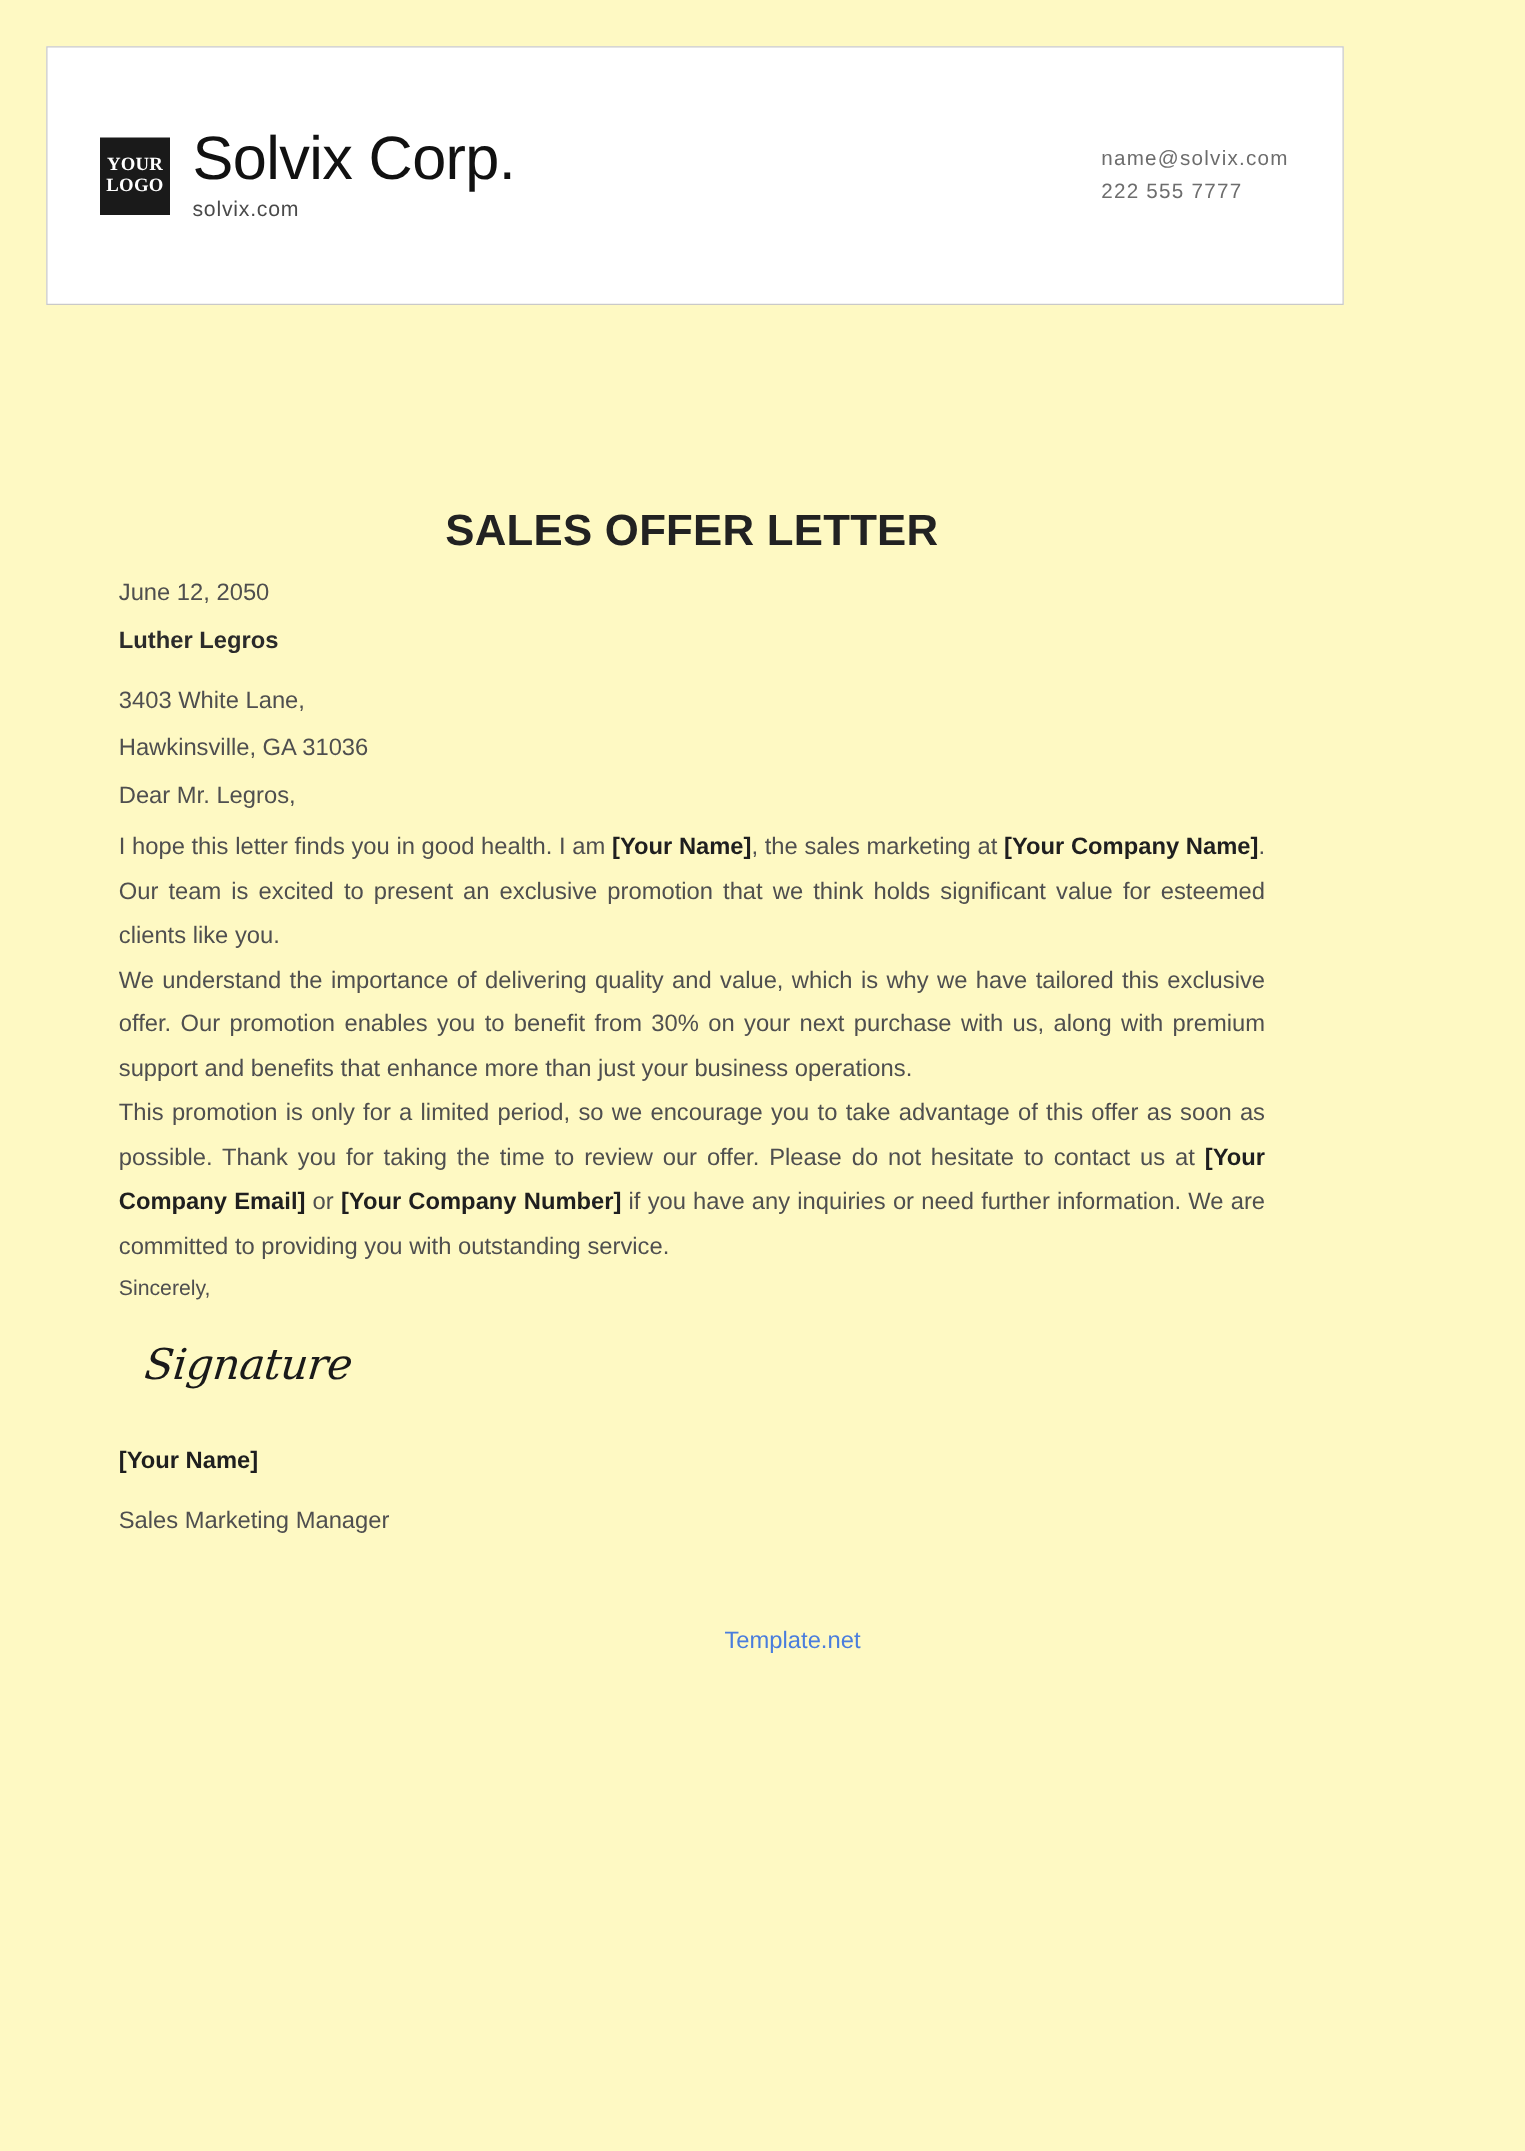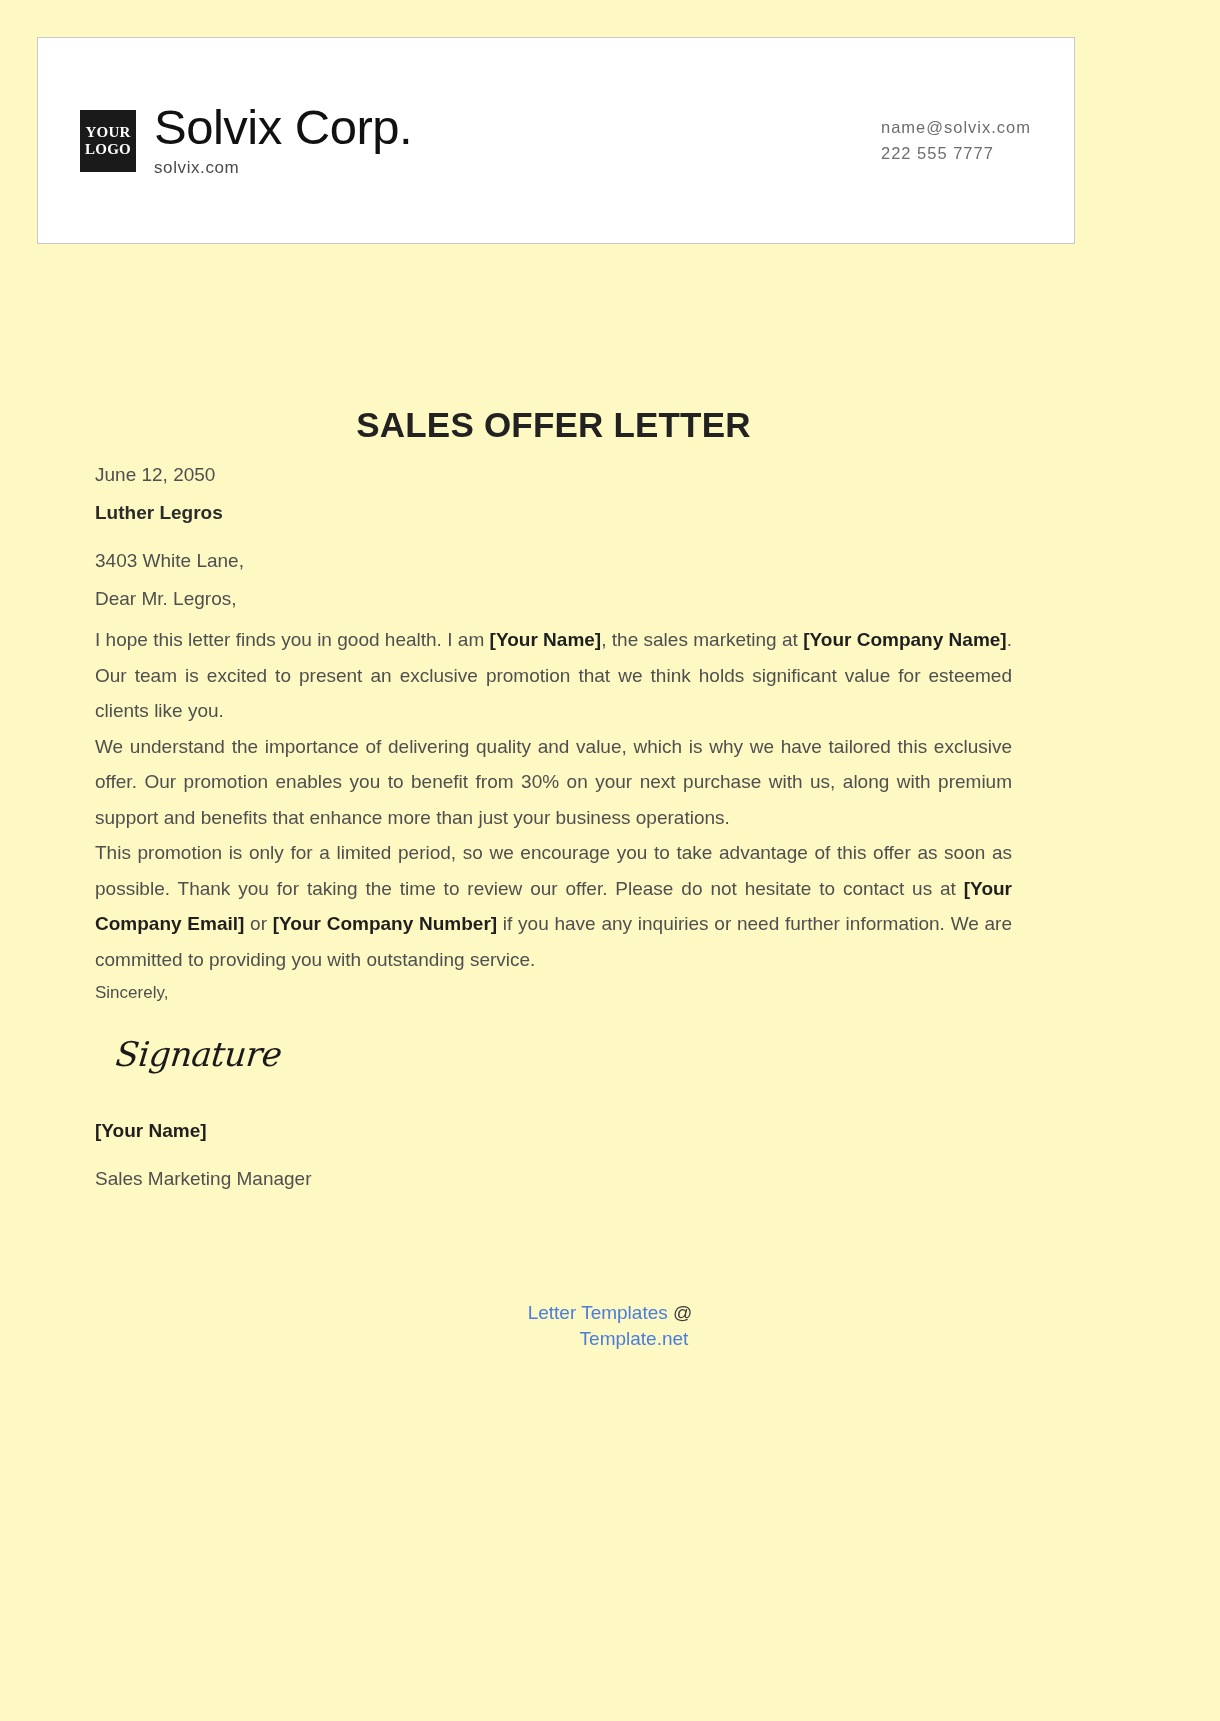--- a/index.html
+++ b/index.html
@@ -220,39 +220,37 @@
 
   <div class="content">
 
     <h1 class="doc-title">SALES OFFER LETTER</h1>
 
     <div class="date-line">June 12, 2050</div>
 
     <div class="recipient-name">Luther Legros</div>
 
     <div class="addr-line">3403 White Lane,</div>
+    <div class="addr-line">Hawkinsville, GA 31036</div>
 
     <div class="salutation">Dear Mr. Legros,</div>
 
     <p class="body-para"><span>I hope this letter finds you in good health. I am </span><b>[Your Name]</b><span>, the sales marketing at </span><b>[Your Company Name]</b><span>. Our team is excited to present an exclusive promotion that we think holds significant value for esteemed clients like you.</span></p>
 
     <p class="body-para">We understand the importance of delivering quality and value, which is why we have tailored this exclusive offer. Our promotion enables you to benefit from 30% on your next purchase with us, along with premium support and benefits that enhance more than just your business operations.</p>
 
     <p class="body-para"><span>This promotion is only for a limited period, so we encourage you to take advantage of this offer as soon as possible. Thank you for taking the time to review our offer. Please do not hesitate to contact us at </span><b>[Your Company Email]</b><span> or </span><b>[Your Company Number]</b><span> if you have any inquiries or need further information. We are committed to providing you with outstanding service.</span></p>
 
     <div class="closing">Sincerely,</div>
 
     <div class="signature">Signature</div>
 
     <div class="signer-name">[Your Name]</div>
     <div class="signer-title">Sales Marketing Manager</div>
   </div>
 
   <div class="footer">
-    <span class="ln1">
-      <a href="#">Letter Templates</a><span class="at"> @</span>
-    </span>
     <span class="ln2">
       <a href="#">Template.net</a>
     </span>
   </div>
 
 </div>
 
 </body></html>

